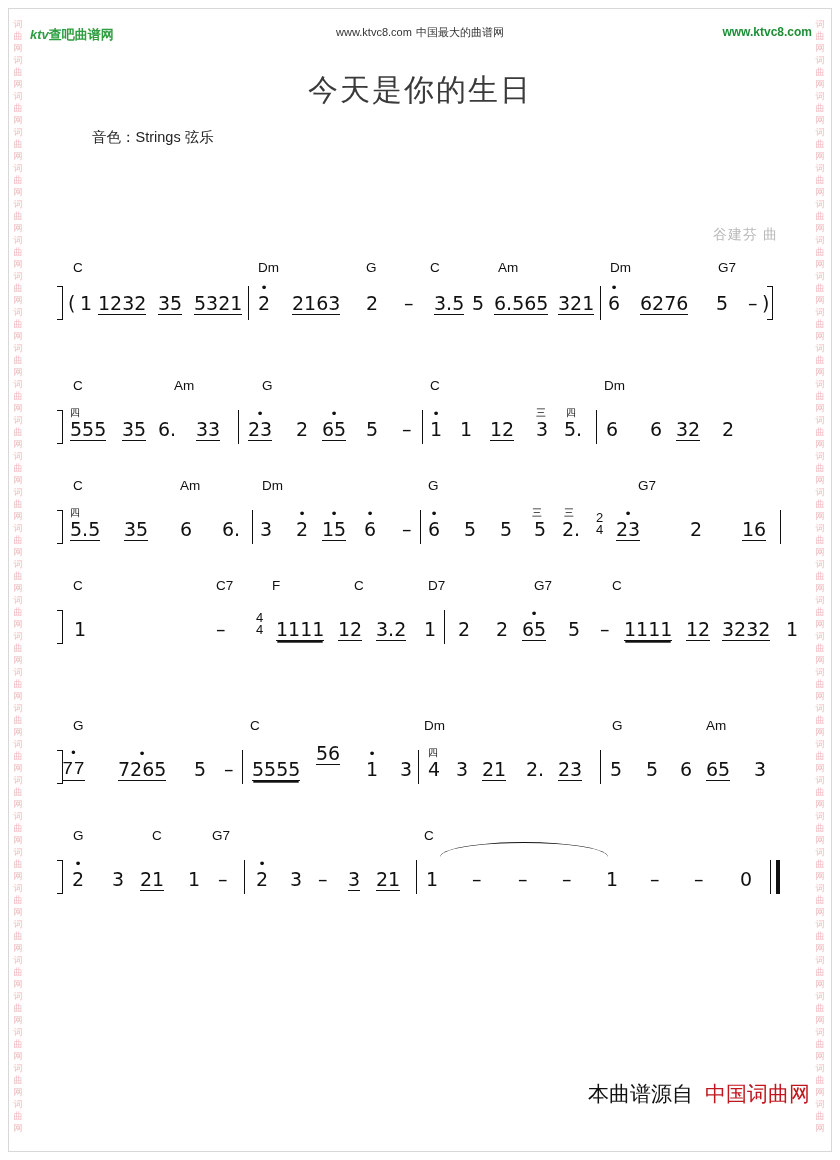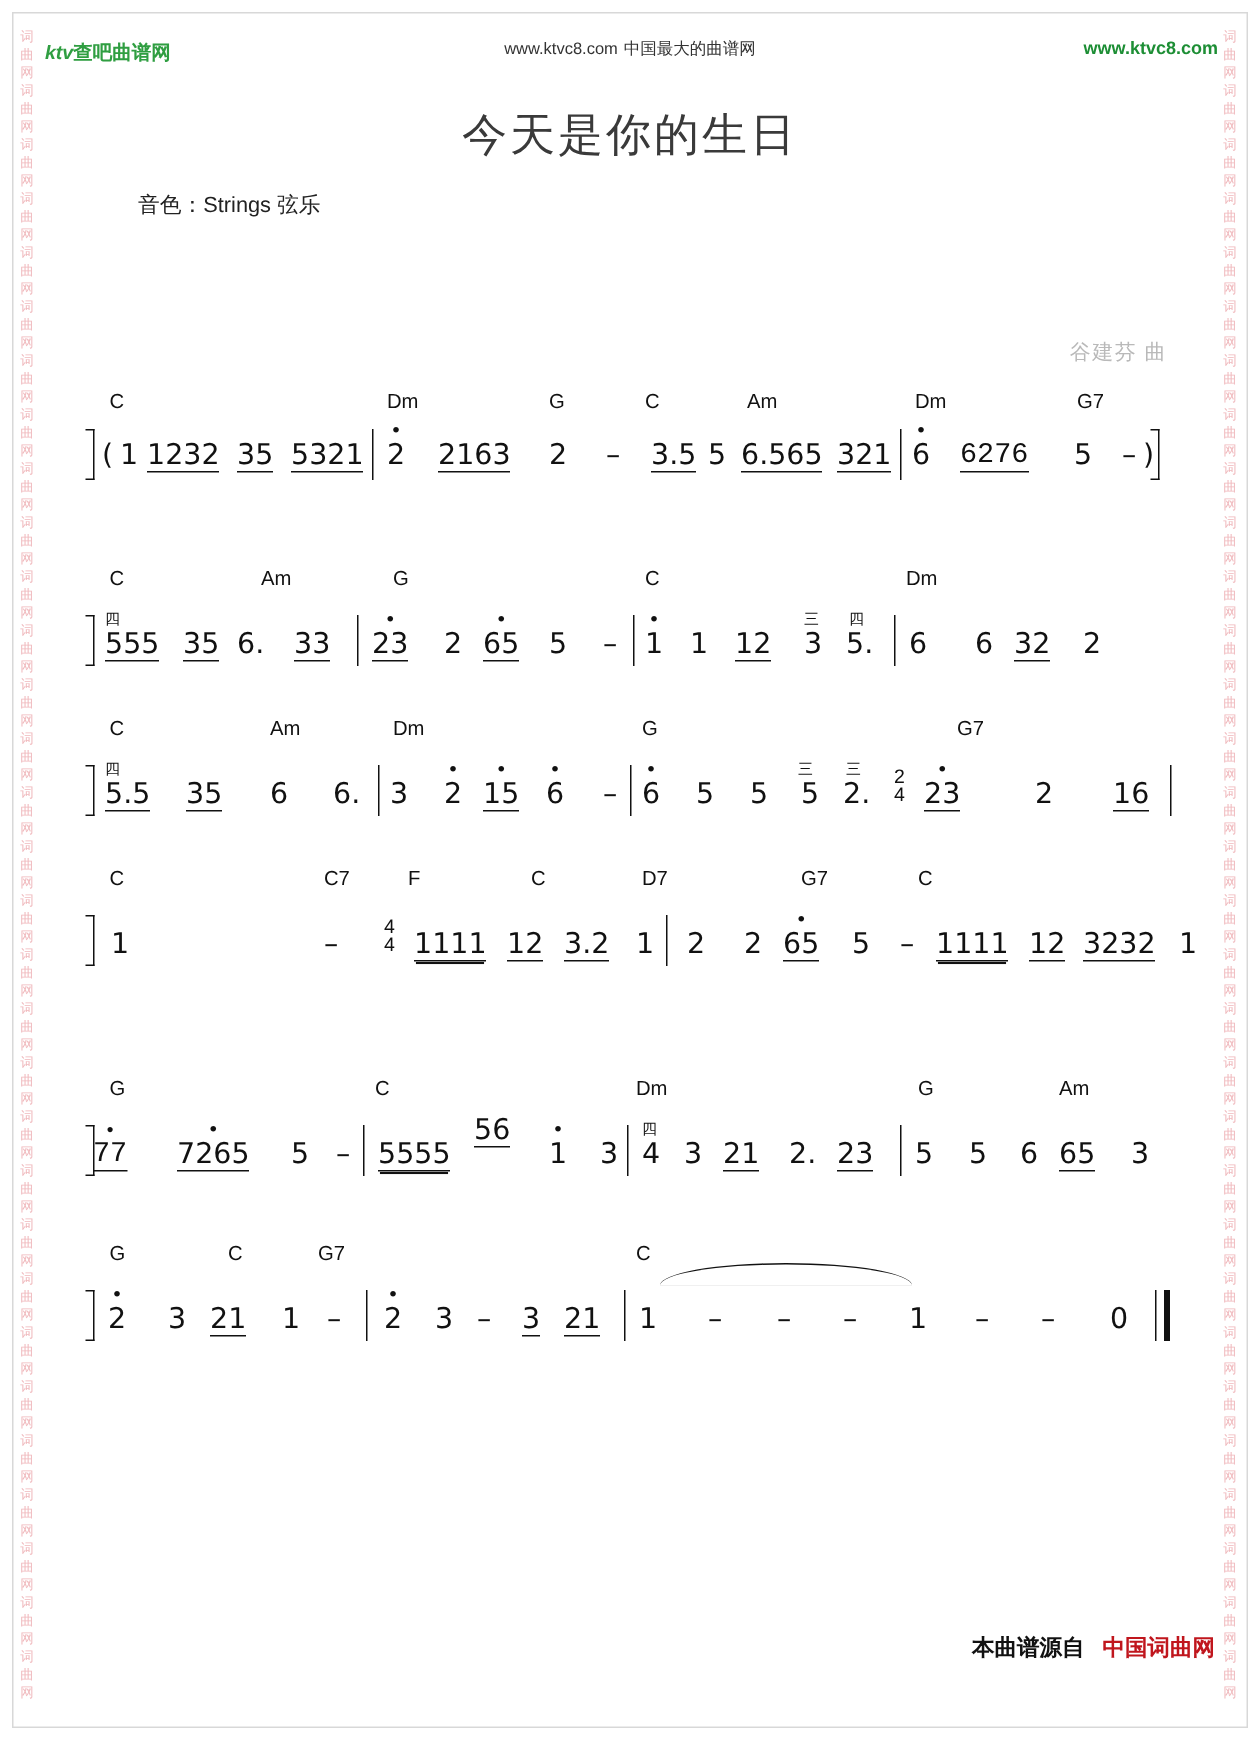--- a/index.html
+++ b/index.html
@@ -220,22 +220,22 @@
     border-radius: 50%/100% 100% 0 0;
     height: 14px;
     width: 170px;
   }
 
   
   .footer {
     position: absolute;
     right: 30px;
     bottom: 52px;
-    font-size: 15px;
-    font-weight: bold;
+    font-size: 21px;
+    font-weight: normal;
     color: #111;
     white-space: nowrap;
   }
   .footer .src { color: #111; }
   .footer .site { color: #c0161d; margin-left: 12px; }
 </style>
 </head>
 <body>
 
 <div class="page-frame"></div>
@@ -284,21 +284,21 @@
     <span class="n dotabove" style="left:258px; top:16px;">2</span>
     <span class="n u1" style="left:292px; top:16px;">2163</span>
     <span class="n" style="left:366px; top:16px;">2</span>
     <span class="n" style="left:404px; top:16px;">–</span>
     <span class="n u1" style="left:434px; top:16px;">3.5</span>
     <span class="n" style="left:472px; top:16px;">5</span>
     <span class="n u1" style="left:494px; top:16px;">6.565</span>
     <span class="n u1" style="left:558px; top:16px;">321</span>
     <div class="bar tall" style="left:600px; top:8px;"></div>
     <span class="n dotabove" style="left:608px; top:16px;">6</span>
-    <span class="n u1" style="left:640px; top:16px;font-family:Liberation Mono, monospace;">6276</span>
+    <span class="n u1" style="left:640px; top:16px;">6276</span>
     <span class="n" style="left:716px; top:16px;">5</span>
     <span class="n" style="left:748px; top:16px;">–</span>
     <span class="n" style="left:762px; top:16px;">)</span>
     <div class="bar hook" style="left:772px; top:8px;"></div>
   </div>
 </div>
 
 <div class="system" style="top:378px;">
   <div class="chords">
     <span class="chord" style="left:73px;">C</span>

